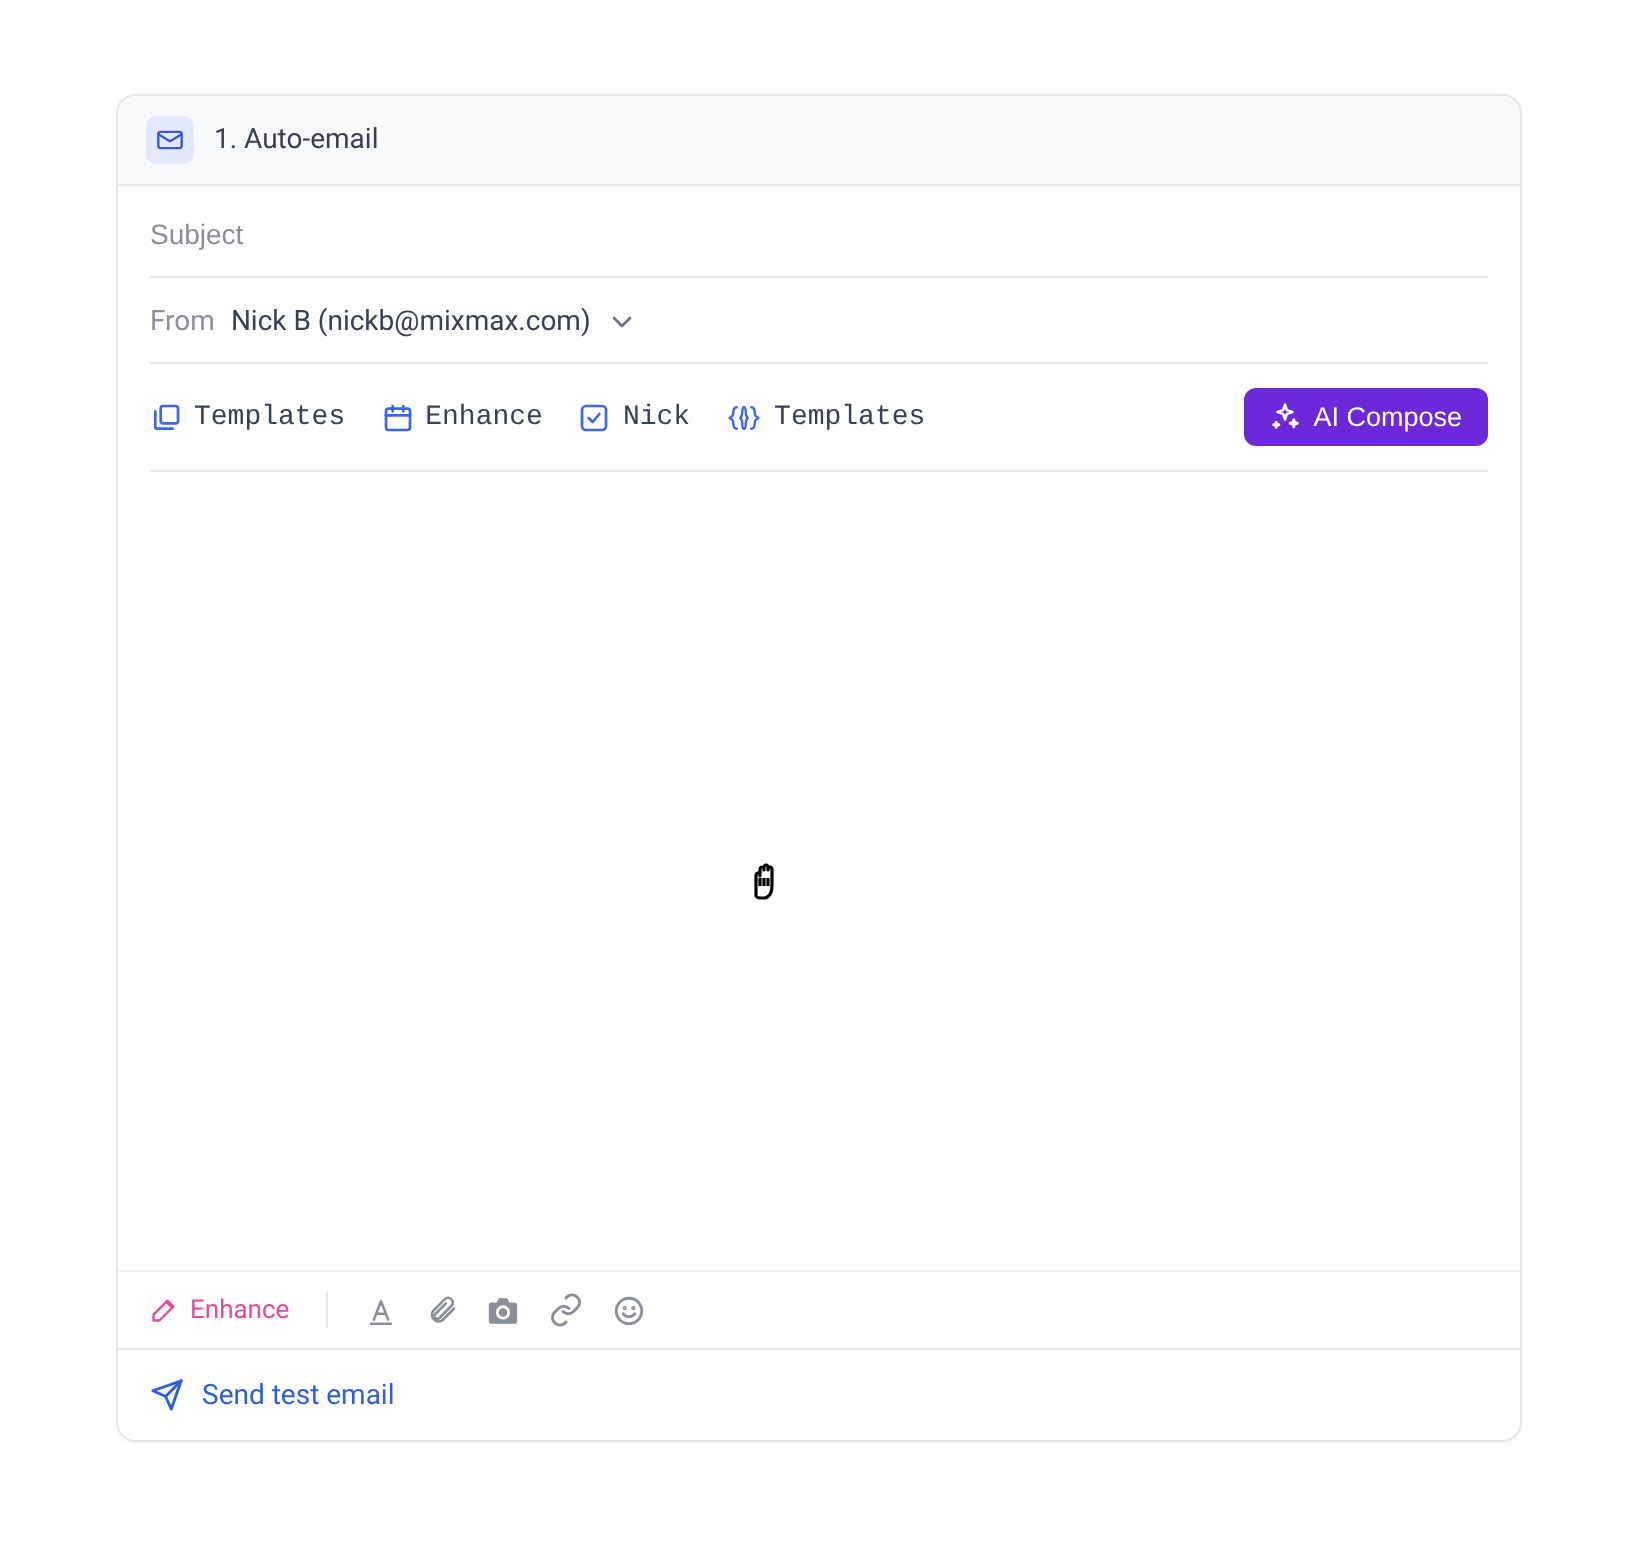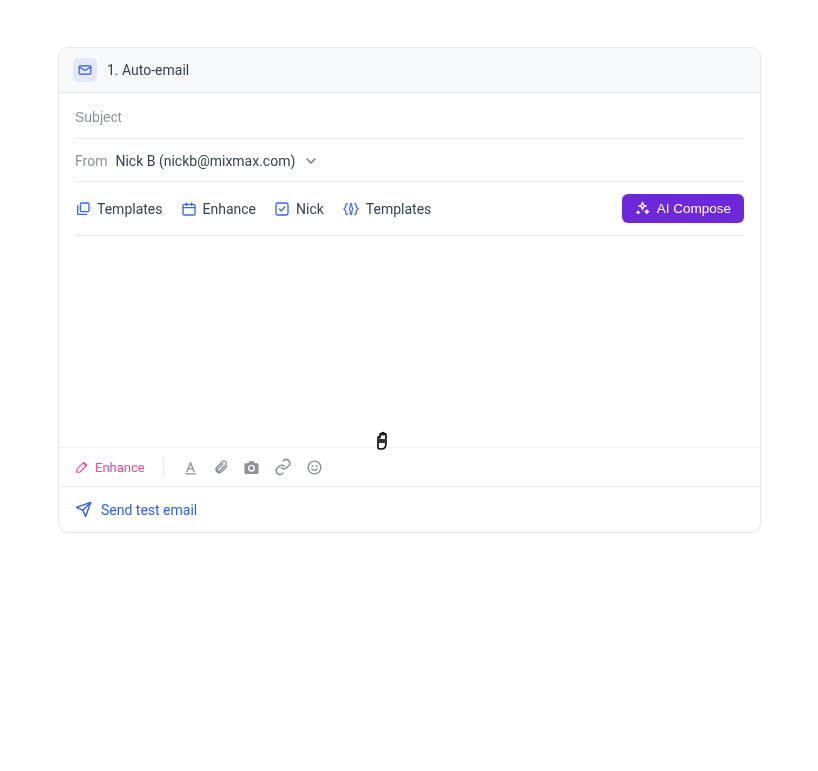--- a/index.html
+++ b/index.html
@@ -8,21 +8,21 @@
     background: #ffffff;
     width: 818px;
     height: 771px;
     position: relative;
   }
   .card {
     position: absolute;
     left: 58px;
     top: 47px;
     width: 703px;
-    height: 486px;
+    height: 674px;
     border: 1px solid #e5e7eb;
     border-radius: 10px;
     background: #ffffff;
     box-shadow: 0 1px 2px rgba(0,0,0,0.03);
     display: flex;
     flex-direction: column;
     overflow: hidden;
   }
   .card-header {
     background: #f8f9fb;
@@ -94,20 +94,21 @@
     align-items: center;
     gap: 18px;
   }
   .tool-item {
     display: flex;
     align-items: center;
     gap: 6px;
     font-size: 14px;
     color: #374151;
     cursor: pointer;
+    font-family: Liberation Mono, monospace;
   }
   .tool-item .ico { color: #3b66f5; display:inline-flex; }
   .ai-btn {
     background: #6d28d9;
     color: #ffffff;
     border: none;
     border-radius: 6px;
     padding: 7px 13px;
     font-size: 13.5px;
     font-weight: 500;

